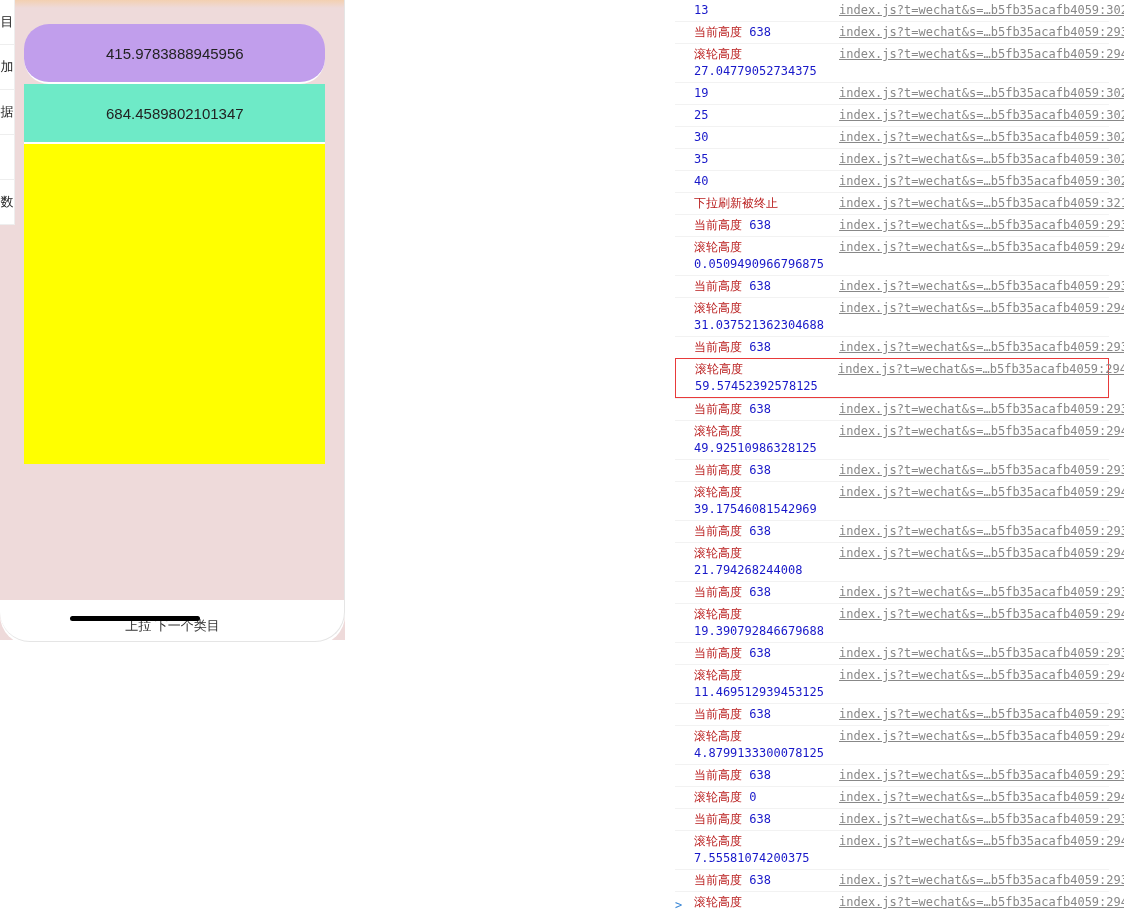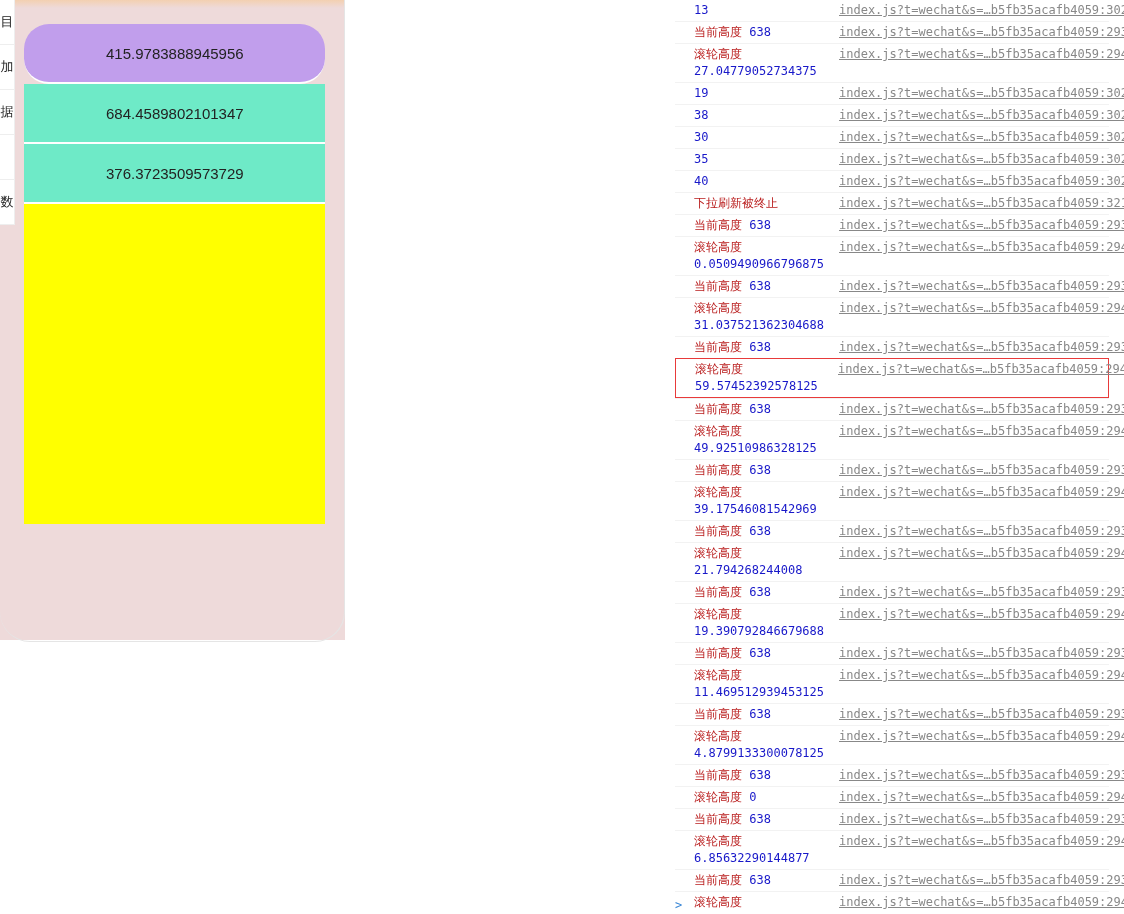--- a/index.html
+++ b/index.html
@@ -184,26 +184,27 @@
     </div>
 
     <div class="list-area">
       <div style="height:24px"></div>
       <div class="list-item purple">
         <span>415.9783888945956</span>
       </div>
       <div class="list-item mint">
         <span>684.4589802101347</span>
       </div>
-      <div class="list-item mint">
-        <span>376.3723509573729</span>
-      </div>
       <div class="yellow-block"></div>
     </div>
 
+    <div class="phone-bottom-mask">
+      <div class="bottom-hint">上拉 下一个类目</div>
+      <div class="home-indicator"></div>
+    </div>
 
     <div class="phone-frame"></div>
   </div>
   <div class="below-phone"></div>
 
   <div class="console-pane">
     <div class="log-list" id="log-list">
         <div class="log-row first">
           <div class="msg"><span class="tk-num">13</span></div>
           <div class="src tk-link">index.js?t=wechat&amp;s=…b5fb35acafb4059:302</div>
@@ -214,21 +215,21 @@
         </div>
         <div class="log-row">
           <div class="msg"><span class="tk-text">滚轮高度 </span><br><span class="tk-num">27.04779052734375</span></div>
           <div class="src tk-link">index.js?t=wechat&amp;s=…b5fb35acafb4059:294</div>
         </div>
         <div class="log-row">
           <div class="msg"><span class="tk-num">19</span></div>
           <div class="src tk-link">index.js?t=wechat&amp;s=…b5fb35acafb4059:302</div>
         </div>
         <div class="log-row">
-          <div class="msg"><span class="tk-num">38</span></div>
+          <div class="msg"><span class="tk-num">25</span></div>
           <div class="src tk-link">index.js?t=wechat&amp;s=…b5fb35acafb4059:302</div>
         </div>
         <div class="log-row">
           <div class="msg"><span class="tk-num">30</span></div>
           <div class="src tk-link">index.js?t=wechat&amp;s=…b5fb35acafb4059:302</div>
         </div>
         <div class="log-row">
           <div class="msg"><span class="tk-num">35</span></div>
           <div class="src tk-link">index.js?t=wechat&amp;s=…b5fb35acafb4059:302</div>
         </div>
@@ -318,21 +319,21 @@
         </div>
         <div class="log-row">
           <div class="msg"><span class="tk-text">滚轮高度 </span><span class="tk-num">0</span></div>
           <div class="src tk-link">index.js?t=wechat&amp;s=…b5fb35acafb4059:294</div>
         </div>
         <div class="log-row">
           <div class="msg"><span class="tk-text">当前高度 </span><span class="tk-num">638</span></div>
           <div class="src tk-link">index.js?t=wechat&amp;s=…b5fb35acafb4059:293</div>
         </div>
         <div class="log-row">
-          <div class="msg"><span class="tk-text">滚轮高度 </span><br><span class="tk-num">6.85632290144877</span></div>
+          <div class="msg"><span class="tk-text">滚轮高度 </span><br><span class="tk-num">7.55581074200375</span></div>
           <div class="src tk-link">index.js?t=wechat&amp;s=…b5fb35acafb4059:294</div>
         </div>
         <div class="log-row">
           <div class="msg"><span class="tk-text">当前高度 </span><span class="tk-num">638</span></div>
           <div class="src tk-link">index.js?t=wechat&amp;s=…b5fb35acafb4059:293</div>
         </div>
         <div class="log-row">
           <div class="msg"><span class="tk-text">滚轮高度 </span><br><span class="tk-num">33.220184326171875</span></div>
           <div class="src tk-link">index.js?t=wechat&amp;s=…b5fb35acafb4059:294</div>
         </div>

